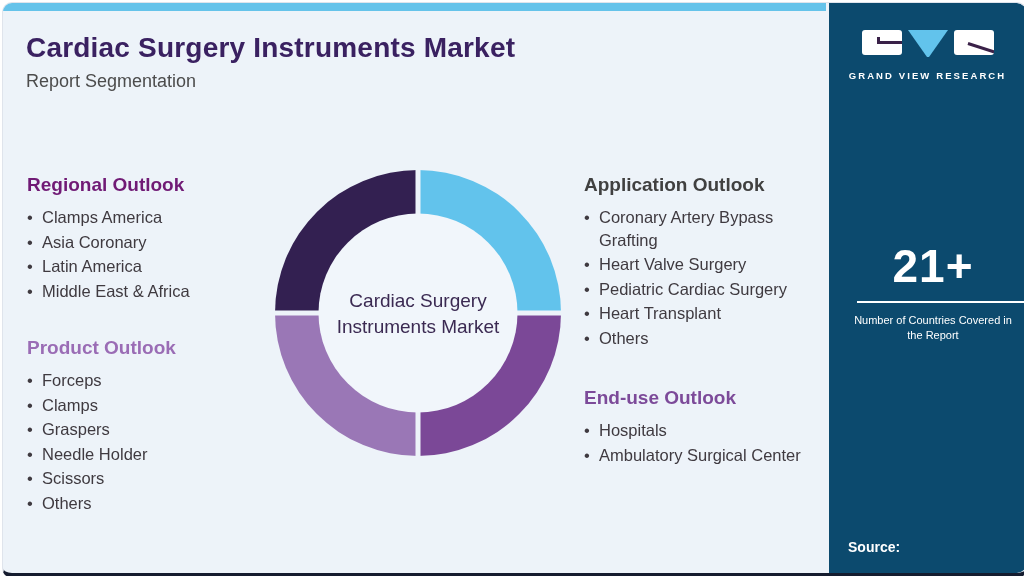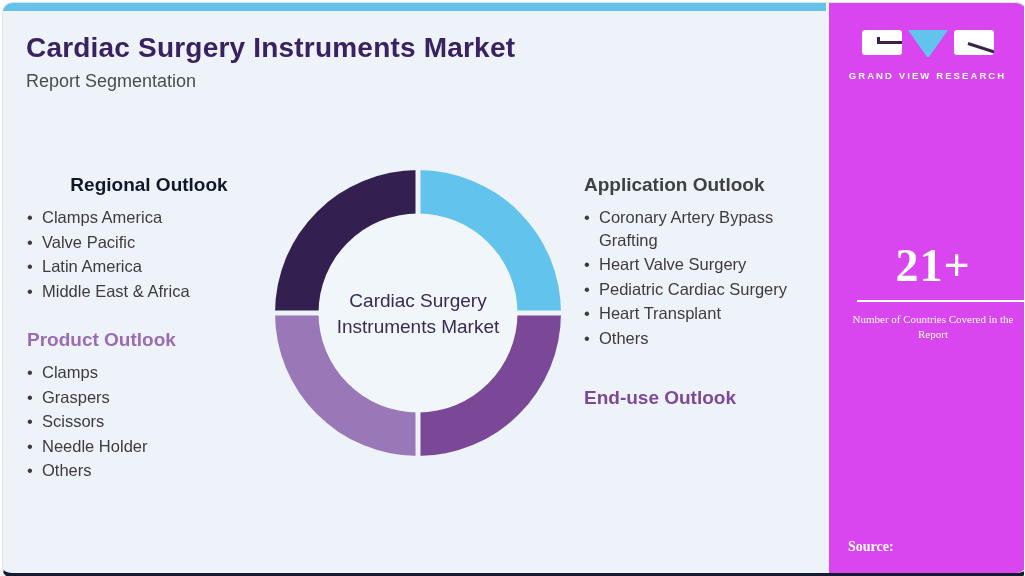--- a/index.html
+++ b/index.html
@@ -54,41 +54,41 @@
     border-right: 19px solid transparent;
     border-top: 27px solid #62c3ec;
   }
   .logo-r::after {
     content: ""; position: absolute; left: 14px; top: 12px;
     width: 34px; height: 3px; background: #3a2148;
     transform: rotate(18deg); transform-origin: left center;
   }
   .logo-text { margin-top: 9px; font-size: 9.5px; font-weight: bold; letter-spacing: 2.1px; white-space: nowrap; }
 
-  .stat { position: absolute; top: 234px; left: 11px; right: 0; text-align: center; font-family: Liberation Serif, serif; }
+  .stat { position: absolute; top: 234px; left: 11px; right: 0; text-align: center; }
   .stat-value { font-size: 46px; font-weight: bold; letter-spacing: 1px; }
   .stat-divider { height: 2px; background: #ffffff; margin: 7px 0 10px 16px; }
   .stat-label { font-size: 11px; line-height: 1.32; padding: 0 8px; }
 
-  .source { position: absolute; left: 17px; bottom: 16px; font-family: Liberation Serif, serif; }
+  .source { position: absolute; left: 17px; bottom: 16px; }
   .source-label { font-size: 14px; font-weight: bold; }
   .source-url { font-size: 13.5px; margin-top: 4px; }
 
   
   .col { position: absolute; top: 168px; }
   .col-left { left: 21px; width: 250px; }
   .col-right { left: 578px; width: 252px; }
   .outlook-title { font-size: 19px; font-weight: bold; margin-bottom: 7px; }
   .outlook-list { list-style: none; }
   .outlook-list li {
     position: relative; padding-left: 15px;
     font-size: 16.5px; line-height: 22.5px; color: #3f3a40;
   }
   .outlook-list li::before { content: "•"; position: absolute; left: 0; color: #3f3a40; }
-  .block + .block { margin-top: 22px; }
+  .block + .block { margin-top: 30px; }
   .col-right .block + .block { margin-top: 33px; }
 
   
   .donut {
     position: absolute; left: 272px; top: 167px;
     width: 286px; height: 286px; border-radius: 50%;
   }
   .donut-gap-v, .donut-gap-h { position: absolute; background: #edf3f9; }
   .donut-gap-v { left: 50%; top: 0; width: 5px; height: 100%; transform: translateX(-50%); }
   .donut-gap-h { top: 50%; left: 0; height: 5px; width: 100%; transform: translateY(-50%); }
@@ -108,35 +108,36 @@
 
   <div class="top-strip"></div>
 
   <div class="header">
     <div class="title">Cardiac Surgery Instruments Market</div>
     <div class="subtitle">Report Segmentation</div>
   </div>
 
   <div class="col col-left">
     <div class="block">
-      <div class="outlook-title" style="color: #0f172a; text-align: center;">Regional Outlook</div>
+      <div class="outlook-title" style="color: #701a75;">Regional Outlook</div>
       <ul class="outlook-list">
           <li>Clamps America</li>
-          <li>Valve Pacific</li>
+          <li>Asia Coronary</li>
           <li>Latin America</li>
           <li>Middle East &amp; Africa</li>
         </ul>
     </div>
     <div class="block">
       <div class="outlook-title" style="color: rgb(154, 108, 181);">Product Outlook</div>
       <ul class="outlook-list">
+          <li>Forceps</li>
           <li>Clamps</li>
           <li>Graspers</li>
+          <li>Needle Holder</li>
           <li>Scissors</li>
-          <li>Needle Holder</li>
           <li>Others</li>
         </ul>
     </div>
   </div>
 
   <div class="donut" style="background: conic-gradient(rgb(98, 195, 236) 0deg, rgb(98, 195, 236) 90deg, rgb(123, 72, 151) 90deg, rgb(123, 72, 151) 180deg, rgb(154, 119, 182) 180deg, rgb(154, 119, 182) 270deg, rgb(51, 32, 81) 270deg, rgb(51, 32, 81) 360deg);">
     <div class="donut-gap-v"></div>
     <div class="donut-gap-h"></div>
     <div class="donut-hole">
       <div class="donut-label">Cardiac Surgery Instruments Market</div>
@@ -149,24 +150,28 @@
       <ul class="outlook-list">
           <li>Coronary Artery Bypass Grafting</li>
           <li>Heart Valve Surgery</li>
           <li>Pediatric Cardiac Surgery</li>
           <li>Heart Transplant</li>
           <li>Others</li>
         </ul>
     </div>
     <div class="block">
       <div class="outlook-title" style="color: rgb(124, 74, 153);">End-use Outlook</div>
+      <ul class="outlook-list">
+          <li>Hospitals</li>
+          <li>Ambulatory Surgical Center</li>
+        </ul>
     </div>
   </div>
 
-  <div class="sidebar" style="background-color: #d946ef;">
+  <div class="sidebar" style="background-color: #0c4a6e;">
     <div class="logo">
       <div class="logo-shapes">
         <div class="logo-rect logo-g"></div>
         <div class="logo-v"></div>
         <div class="logo-rect logo-r"></div>
       </div>
       <div class="logo-text">GRAND VIEW RESEARCH</div>
     </div>
 
     <div class="stat">

